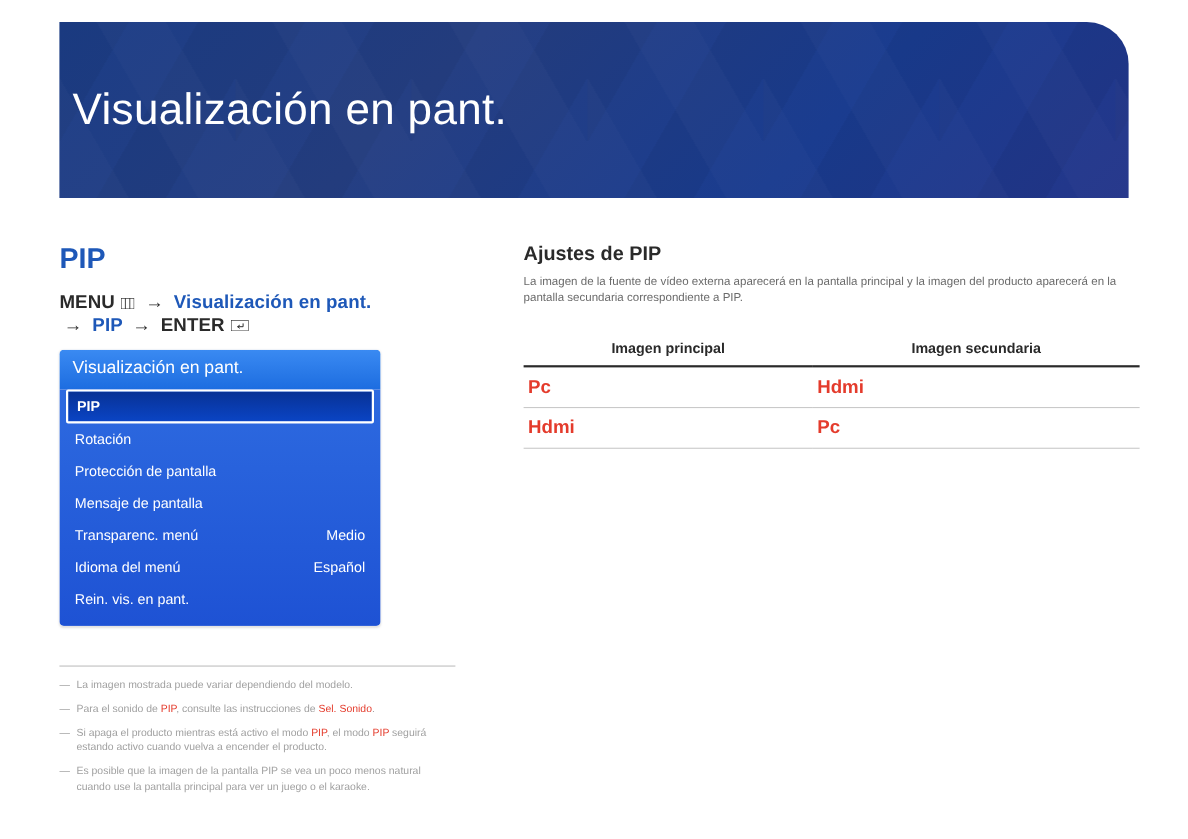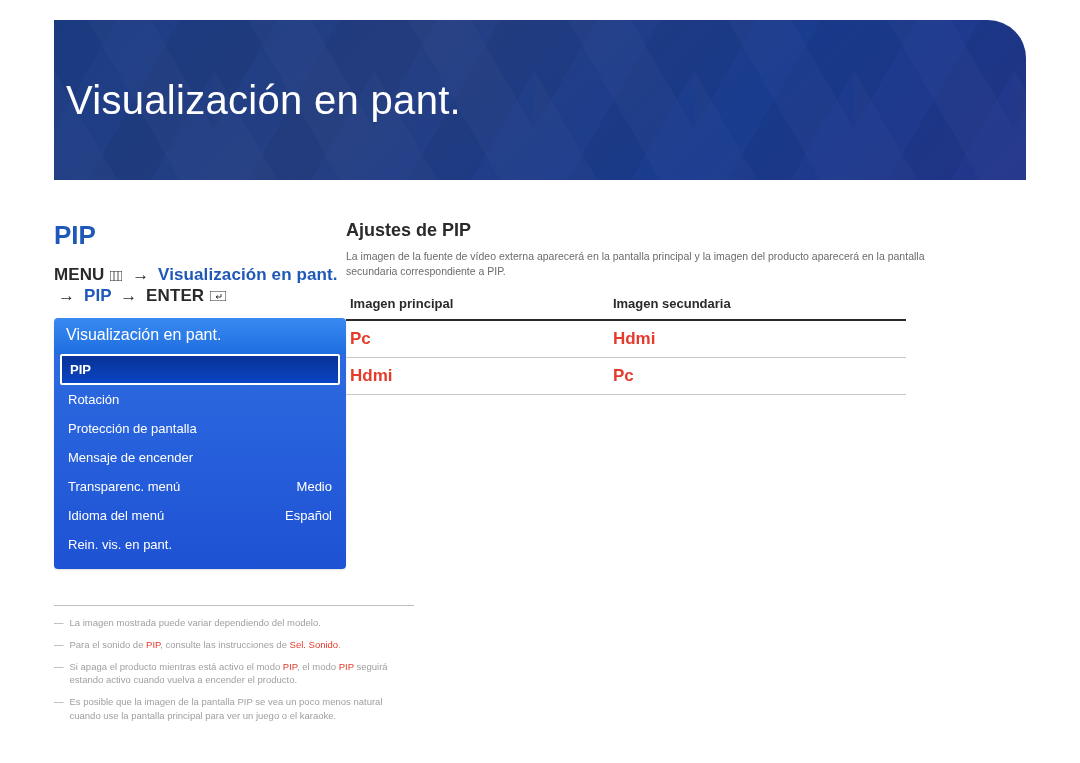--- a/index.html
+++ b/index.html
@@ -24,21 +24,21 @@
     position: absolute;
     inset: 0;
     background:
       linear-gradient(60deg, rgba(255,255,255,0.04) 0 25%, transparent 25% 50%, rgba(255,255,255,0.04) 50% 75%, transparent 75% 100%),
       linear-gradient(120deg, rgba(0,0,0,0.08) 0 25%, transparent 25% 50%, rgba(0,0,0,0.08) 50% 75%, transparent 75% 100%);
     background-size: 160px 160px, 160px 160px;
     opacity: 0.5;
   }
   .banner h1 { position: relative; color: #ffffff; font-size: 40px; font-weight: 500; letter-spacing: 0.3px; }
 
-  .columns { display: flex; }
+  .columns { display: flex; gap: 130px; }
   .left-col { width: 292px; flex: 0 0 292px; }
   .right-col { flex: 1; }
 
   .section-title { color: #1e58b8; font-size: 26px; font-weight: 700; margin-bottom: 14px; }
 
   .breadcrumb { font-size: 17px; font-weight: 700; color: #2a2a2a; margin-bottom: 12px; letter-spacing: 0.1px; }
   .breadcrumb .hl { color: #1e58b8; }
   .breadcrumb .icon { display: inline-block; vertical-align: middle; margin: 0 1px; }
   .breadcrumb .arrow { margin: 0 4px; }
 
@@ -87,25 +87,25 @@
     font-size: 9.5px;
     line-height: 1.45;
     color: #a0a0a0;
     margin-bottom: 8px;
   }
   .footnotes .note .dash { flex: 0 0 auto; }
   .footnotes .note .hl-red { color: #e43b2c; }
 
   
   .rc-title { color: #2a2a2a; font-size: 18px; font-weight: 700; margin-bottom: 8px; }
-  .rc-desc { font-size: 10.5px; color: #6b6b6b; line-height: 1.45; margin-bottom: 11px; max-width: 590px; }
+  .rc-desc { font-size: 10.5px; color: #6b6b6b; line-height: 1.45; margin-bottom: 24px; max-width: 590px; }
 
   table.pip-table { width: 560px; border-collapse: collapse; font-size: 13px; }
   table.pip-table th {
-    text-align: left;
+    text-align: center;
     font-weight: 700;
     color: #2a2a2a;
     padding: 6px 4px 8px 4px;
     border-bottom: 2px solid #2a2a2a;
   }
   table.pip-table td {
     padding: 8px 4px;
     border-bottom: 1px solid #c9c9c9;
     color: #e43b2c;
     font-weight: 700;
@@ -156,21 +156,21 @@
         </div>
         <div class="osd-item">
           <span>Rotación</span>
           <span></span>
         </div>
         <div class="osd-item">
           <span>Protección de pantalla</span>
           <span></span>
         </div>
         <div class="osd-item">
-          <span>Mensaje de encender</span>
+          <span>Mensaje de pantalla</span>
           <span></span>
         </div>
         <div class="osd-item">
           <span>Transparenc. menú</span>
           <span>Medio</span>
         </div>
         <div class="osd-item">
           <span>Idioma del menú</span>
           <span>Español</span>
         </div>

